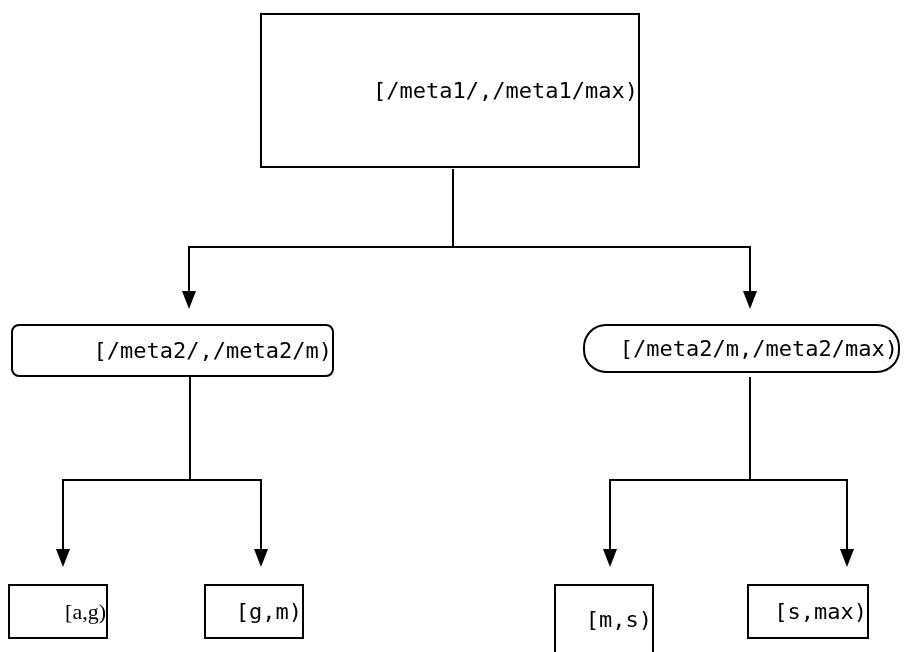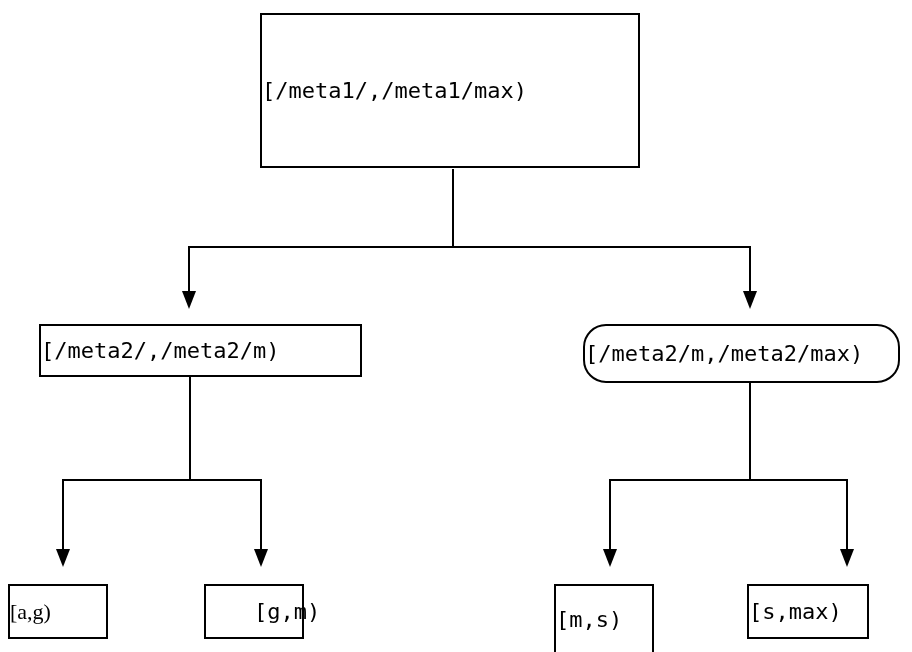--- a/index.html
+++ b/index.html
@@ -23,30 +23,30 @@
     display: block;
   }
   .node {
     position: absolute;
     box-sizing: border-box;
     border: 2px solid #000000;
     background: #ffffff;
     color: #000000;
     display: flex;
     align-items: center;
-    justify-content: flex-start;
+    justify-content: flex-end;
     font-family: "DejaVu Sans Mono", monospace;
     font-size: 22px;
     line-height: 1;
     white-space: pre;
   }
   
   #node-root      { left: 260px; top: 13px;  width: 380px; height: 155px; }
-  #node-left      { left: 39px;  top: 324px; width: 323px; height: 53px; }
-  #node-right     { left: 583px; top: 324px; width: 317px; height: 59px; border-radius: 23px; }
+  #node-left      { left: 11px;  top: 324px; width: 323px; height: 53px; border-radius: 8px; }
+  #node-right     { left: 583px; top: 324px; width: 317px; height: 49px; border-radius: 23px; }
   #node-leaf-ag   { left: 8px;   top: 584px; width: 100px; height: 55px; font-family: Liberation Serif, serif; }
   #node-leaf-gm   { left: 204px; top: 584px; width: 100px; height: 55px; padding-left: 48px; }
   #node-leaf-ms   { left: 554px; top: 584px; width: 100px; height: 72px; }
   #node-leaf-smax { left: 747px; top: 584px; width: 122px; height: 55px; }
 </style>
 </head>
 <body>
 
 <svg id="edges-svg" viewBox="0 0 912 652" xmlns="http://www.w3.org/2000/svg">
   <g fill="none" stroke-width="2" stroke="#000000">

